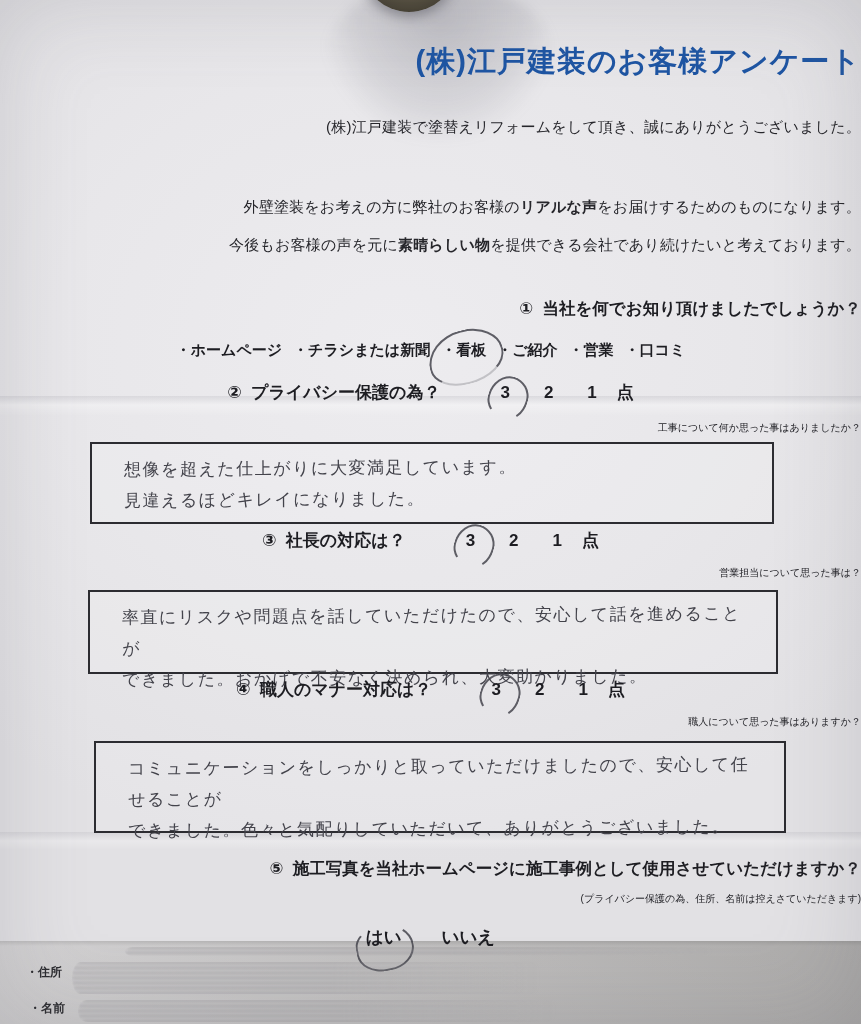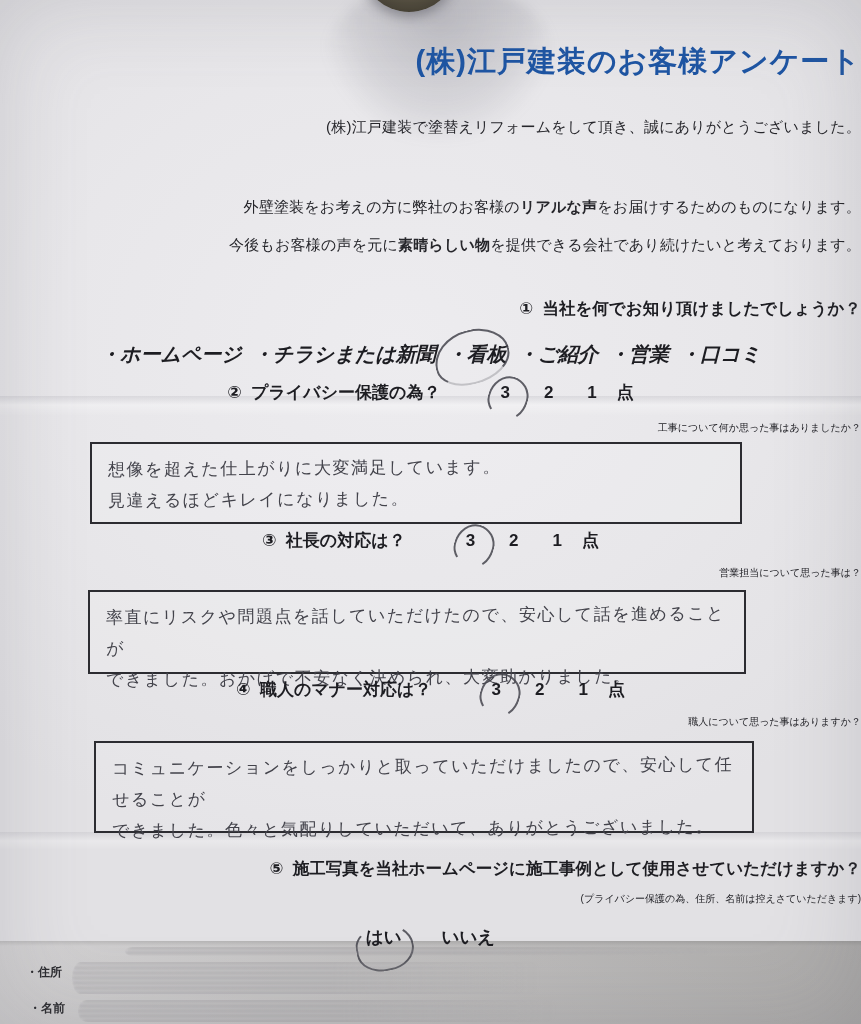--- a/index.html
+++ b/index.html
@@ -25,35 +25,35 @@
     background:linear-gradient(180deg, rgba(105,104,100,.28) 0%, rgba(150,148,142,.16) 6%, rgba(148,146,140,.20) 100%),
                linear-gradient(90deg, rgba(170,168,162,.05) 0%, rgba(95,93,88,.38) 100%);}
   
   .abs{position:absolute;left:0;right:0;}
   .center{text-align:right;}
   .title{top:42px;font-size:29px;font-weight:bold;color:#1e55a3;letter-spacing:1px;}
   .intro{font-size:15px;color:#26262b;letter-spacing:.2px;}
   .q-head{font-size:16.5px;font-weight:bold;color:#1d1d22;margin-left:40px;}
   .sub-q{font-size:10px;color:#222227;}
   .row{display:flex;justify-content:center;align-items:center;}
-  .opt-row{gap:11px;font-size:20px;font-weight:bold;color:#1d1d22;font-style:italic;}
+  .opt-row{gap:11px;font-size:15px;font-weight:bold;color:#1d1d22;}
   .score-row{gap:34px;font-size:17px;font-weight:bold;color:#1d1d22;}
   .score-row .q-label{margin-right:26px;}
   .yesno-row{gap:40px;font-size:17.5px;font-weight:bold;color:#1d1d22;}
   
   .cwrap{position:relative;display:inline-block;}
   .hand-circle{position:absolute;border:2.5px solid rgba(70,70,78,.85);pointer-events:none;}
   .c-opt{left:-13px;top:-11px;width:72px;height:50px;transform:rotate(-14deg);
          border-radius:52% 48% 55% 45% / 60% 50% 50% 42%;border-bottom-color:rgba(70,70,78,.25);}
   .c-score{left:-12px;top:-7px;width:36px;height:40px;transform:rotate(16deg);
          border-radius:50% 50% 46% 54% / 55% 45% 55% 45%;border-bottom-color:transparent;}
   .c-yes{left:-10px;top:0px;width:54px;height:42px;transform:rotate(-10deg);
          border-radius:48% 52% 50% 50% / 45% 55% 52% 48%;border-top-color:transparent;}
   
-  .ansbox{position:absolute;border:2px solid #2c2c31;background:rgba(255,255,255,.12);padding:8px 16px;}
+  .ansbox{position:absolute;border:2px solid #2c2c31;background:rgba(255,255,255,.12);padding:8px 32px;}
   .hand{font-size:17px;line-height:31px;color:#43434b;letter-spacing:1.5px;transform:rotate(-.4deg);}
   
   .foot-label{position:absolute;font-size:12px;font-weight:bold;color:#2a2a2e;}
   .smudge{position:absolute;border-radius:10px/60%;filter:blur(1.6px);
     background:repeating-linear-gradient(180deg, rgba(122,120,126,.38) 0 2px, rgba(205,203,207,.14) 2px 5px);
     -webkit-mask-image:linear-gradient(90deg,#000 55%,transparent 100%);
             mask-image:linear-gradient(90deg,#000 55%,transparent 100%);}
   b{font-weight:bold;margin-top:32px;}
 </style>
 </head>

